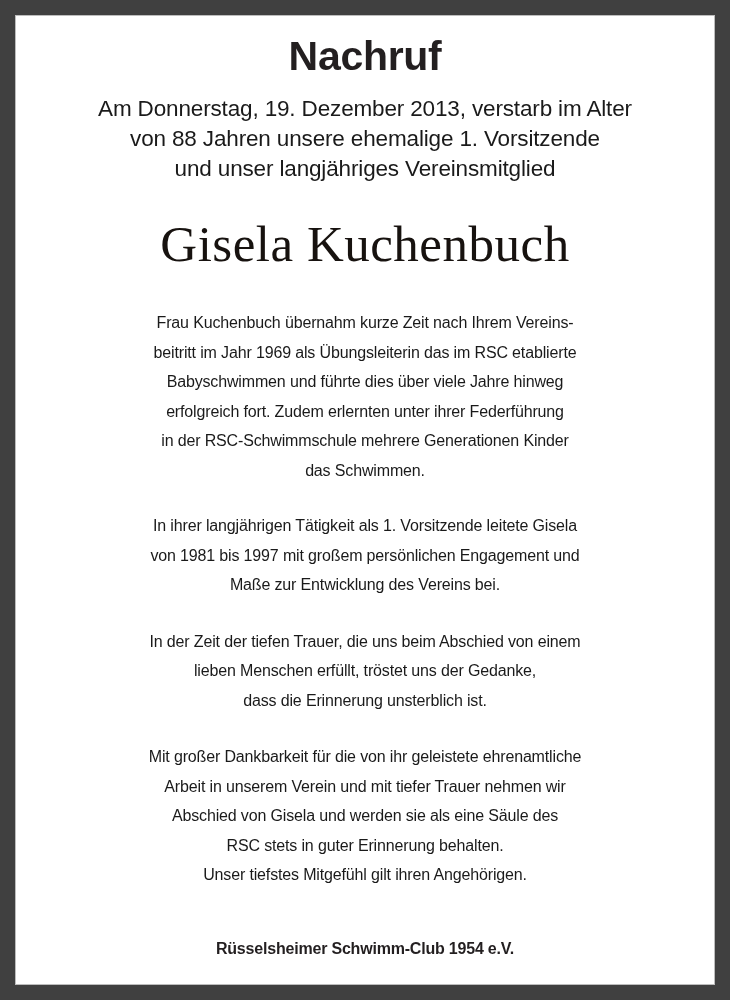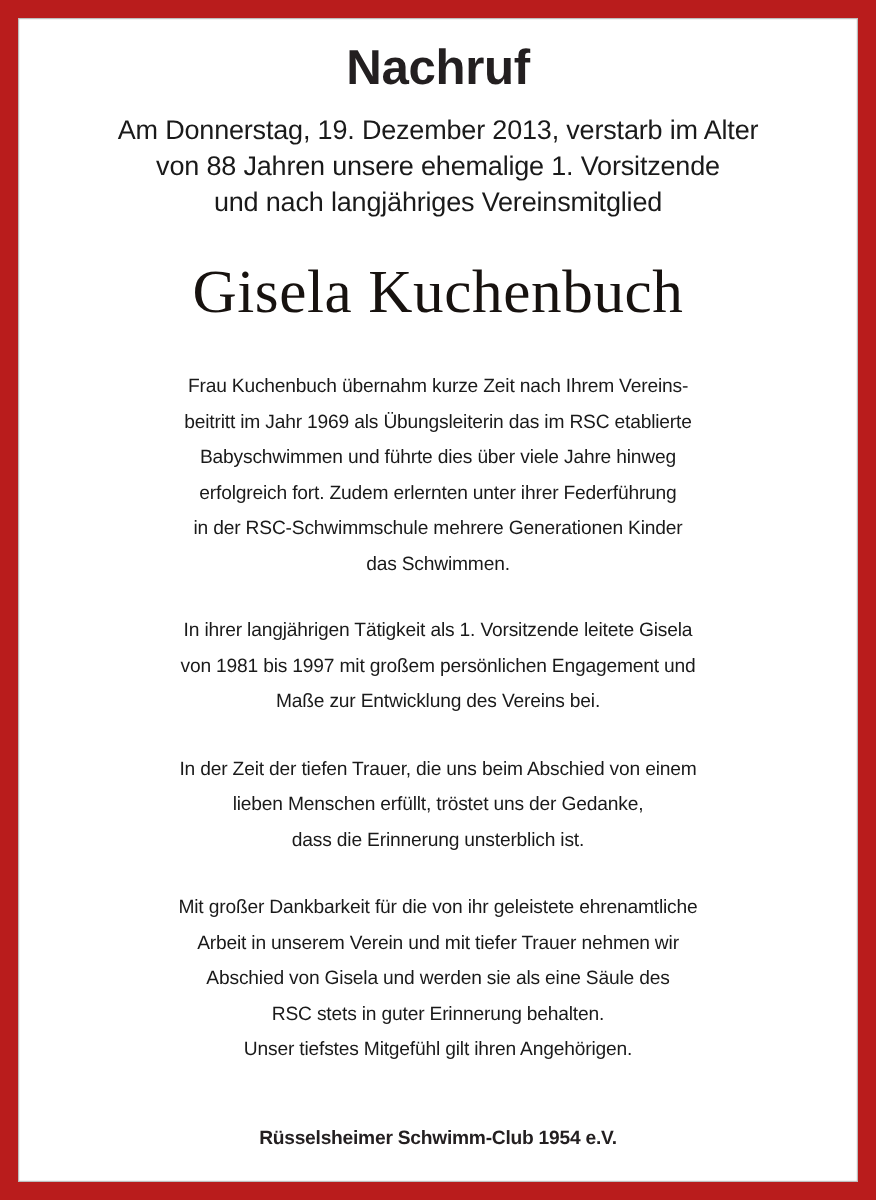--- a/index.html
+++ b/index.html
@@ -11,21 +11,21 @@
     width: 730px;
     height: 1000px;
     font-family: "Liberation Sans", sans-serif;
     -webkit-font-smoothing: antialiased;
   }
 
   .notice {
     box-sizing: border-box;
     width: 730px;
     height: 1000px;
-    background: #b91c1c;
+    background: #404040;
     padding: 15px;
   }
 
   .notice-inner {
     box-sizing: border-box;
     width: 100%;
     height: 100%;
     background: #ffffff;
     border: 1px solid #bdbdbd;
     padding: 6px 22px 0 22px;
@@ -90,21 +90,21 @@
 <body>
 
 <div class="notice">
   <div class="notice-inner">
 
     <h1 class="title">Nachruf</h1>
 
     <p class="intro">
       <span class="line">Am Donnerstag, 19. Dezember 2013, verstarb im Alter</span>
       <span class="line">von 88 Jahren unsere ehemalige 1. Vorsitzende</span>
-      <span class="line">und nach langjähriges Vereinsmitglied</span>
+      <span class="line">und unser langjähriges Vereinsmitglied</span>
     </p>
 
     <h2 class="deceased-name">Gisela Kuchenbuch</h2>
 
     <p class="body-paragraph p-gap-1">
       <span class="line">Frau Kuchenbuch übernahm kurze Zeit nach Ihrem Vereins-</span>
       <span class="line">beitritt im Jahr 1969 als Übungsleiterin das im RSC etablierte</span>
       <span class="line">Babyschwimmen und führte dies über viele Jahre hinweg</span>
       <span class="line">erfolgreich fort. Zudem erlernten unter ihrer Federführung</span>
       <span class="line">in der RSC-Schwimmschule mehrere Generationen Kinder</span>

